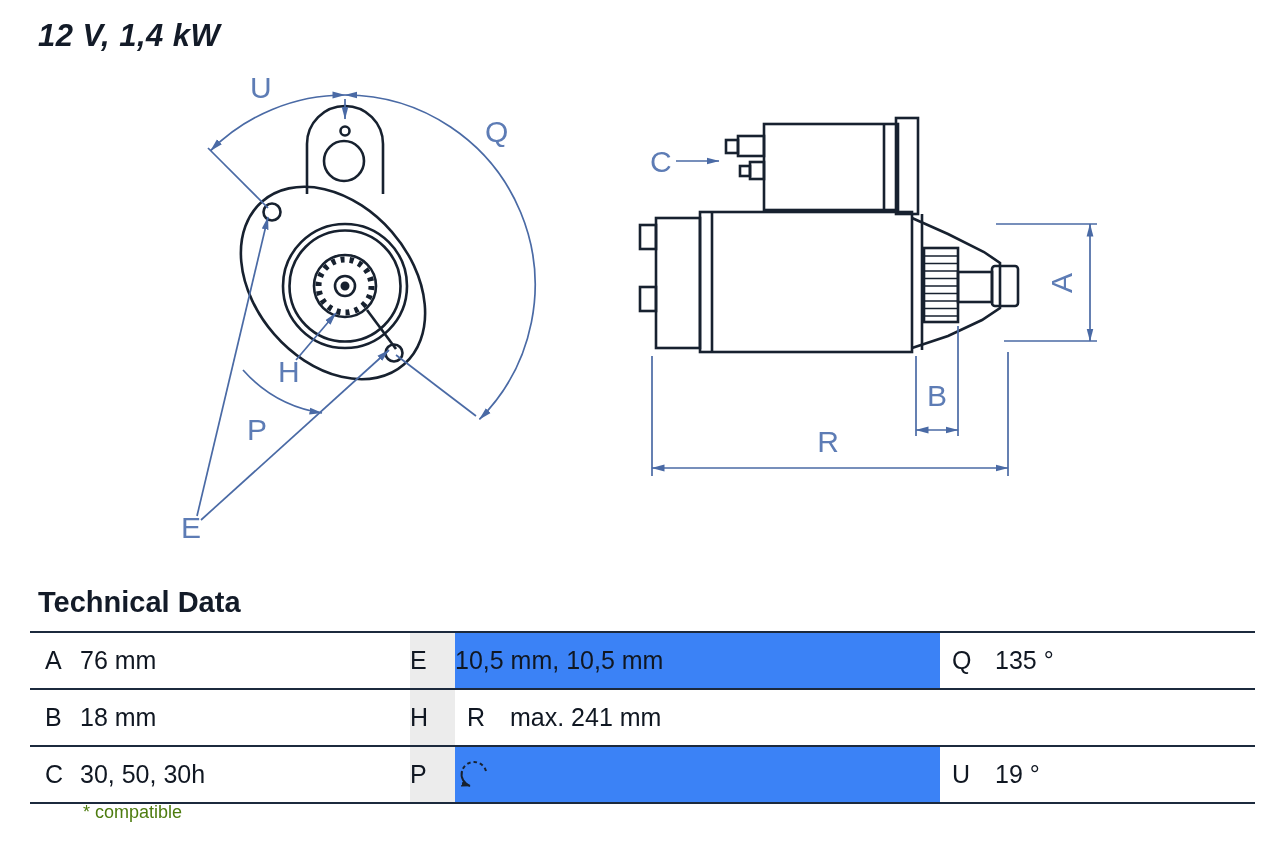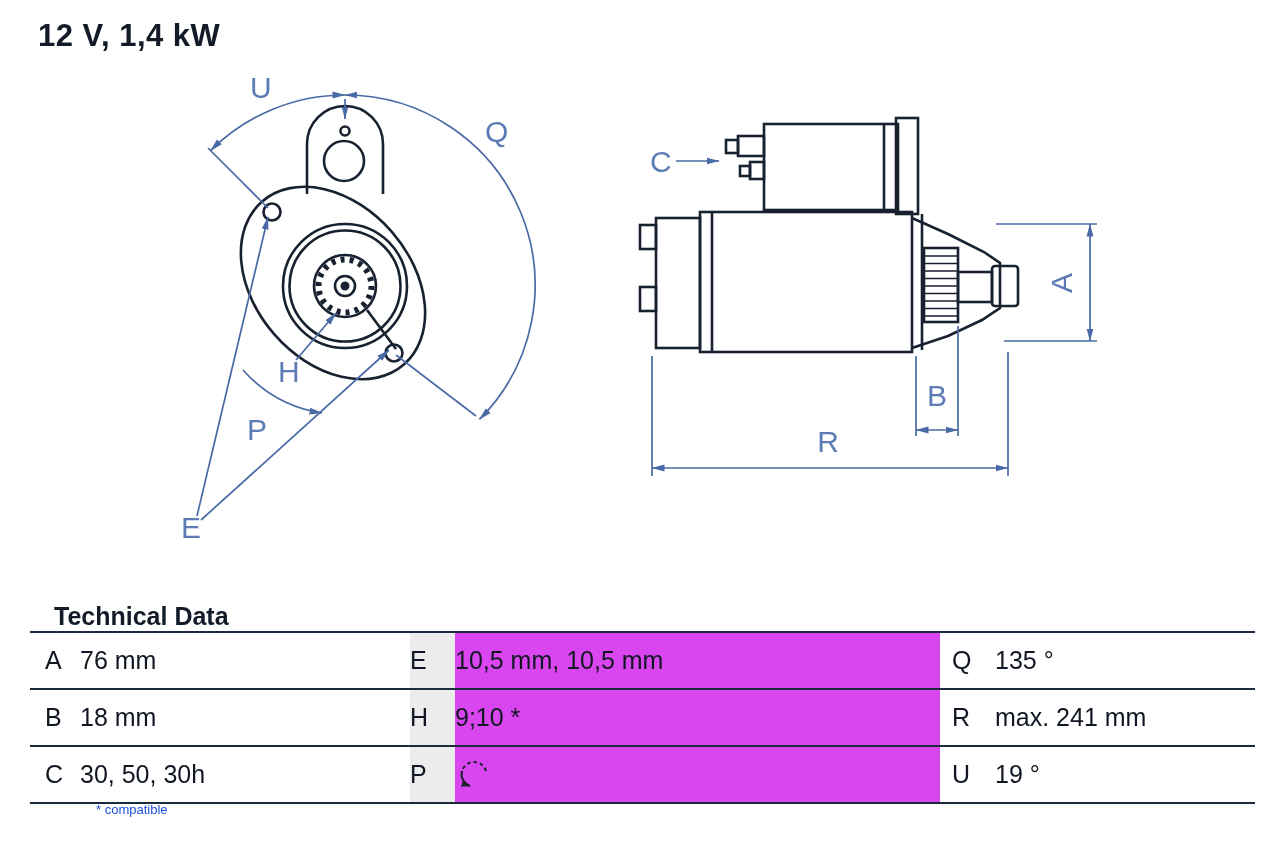--- a/index.html
+++ b/index.html
@@ -2,45 +2,45 @@
 <html><head>
 <meta charset="utf-8">
 <style>
   html,body{margin:0;padding:0;background:#ffffff;}
   .page{
     position:relative;width:1280px;height:853px;background:#ffffff;overflow:hidden;
     font-family:"Liberation Sans", sans-serif;color:#101722;
   }
   .title{
     position:absolute;left:38px;top:18px;margin:0;
-    font-size:31px;font-weight:700;color:#131b28;letter-spacing:.5px;
+    font-size:31px;font-weight:700;color:#131b28;letter-spacing:.5px;font-style:italic;
   }
   .diagram{position:absolute;left:0;top:0;width:1280px;height:580px;}
   .part{stroke:#17212f;fill:none;stroke-width:2.6;}
   .dim{stroke:#4a6aa5;fill:none;stroke-width:1.7;}
   .dimlabel{fill:#5d7cb5;font-size:30px;font-family:"Liberation Sans",sans-serif;}
   .tech-heading{
-    position:absolute;left:38px;top:586px;margin:16px;
-    font-size:25px;font-weight:700;color:#131b28;
+    position:absolute;left:38px;top:586px;margin:0;
+    font-size:29px;font-weight:700;color:#131b28;
   }
   .tech-table{
     position:absolute;left:30px;top:631px;width:1225px;
     font-size:25px;color:#101722;
   }
   .t-row{display:flex;height:55px;border-top:2px solid #1c2a3d;align-items:stretch;}
   .t-row.last{border-bottom:2px solid #1c2a3d;}
   .cell{display:flex;align-items:center;box-sizing:border-box;}
   .g1k{width:50px;padding-left:15px;}
   .g1v{width:330px;text-align:right;}
   .g2k{width:45px;background:#ececec;}
-  .g2v{width:485px;background:#d946ef;}
+  .g2v{width:485px;background:#3b82f6;}
   .g3k{width:50px;padding-left:12px;}
   .g3v{flex:1;padding-left:5px;}
   .footnote{
-    position:absolute;left:96px;top:802px;font-size:13px;color:#1d4ed8;
+    position:absolute;left:83px;top:802px;font-size:18px;color:#4d7c0f;
   }
   .rot-icon{display:block;}
 </style>
 </head>
 <body>
 
 <div class="page">
 
   <h1 class="title">12 V, 1,4 kW</h1>
 
@@ -135,21 +135,20 @@
       <div class="cell g2k">E</div>
       <div class="cell g2v">10,5 mm, 10,5 mm</div>
       <div class="cell g3k">Q</div>
       <div class="cell g3v">135 °</div>
     </div>
 
     <div class="t-row">
       <div class="cell g1k">B</div>
       <div class="cell g1v">18 mm</div>
       <div class="cell g2k">H</div>
-      <div class="cell g2v">9;10 *</div>
       <div class="cell g3k">R</div>
       <div class="cell g3v">max. 241 mm</div>
     </div>
 
     <div class="t-row last">
       <div class="cell g1k">C</div>
       <div class="cell g1v">30, 50, 30h</div>
       <div class="cell g2k">P</div>
       <div class="cell g2v">
         <svg class="rot-icon" width="40" height="36" viewBox="0 0 40 36">

